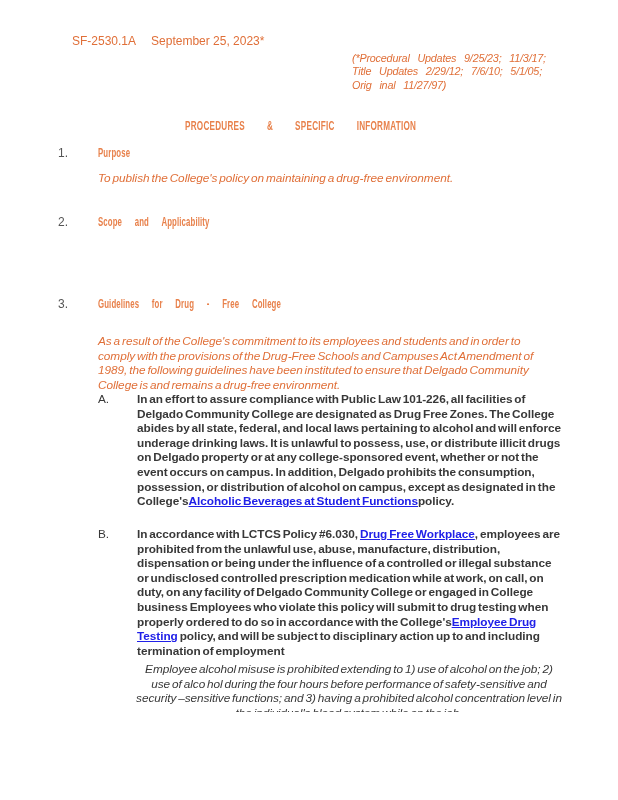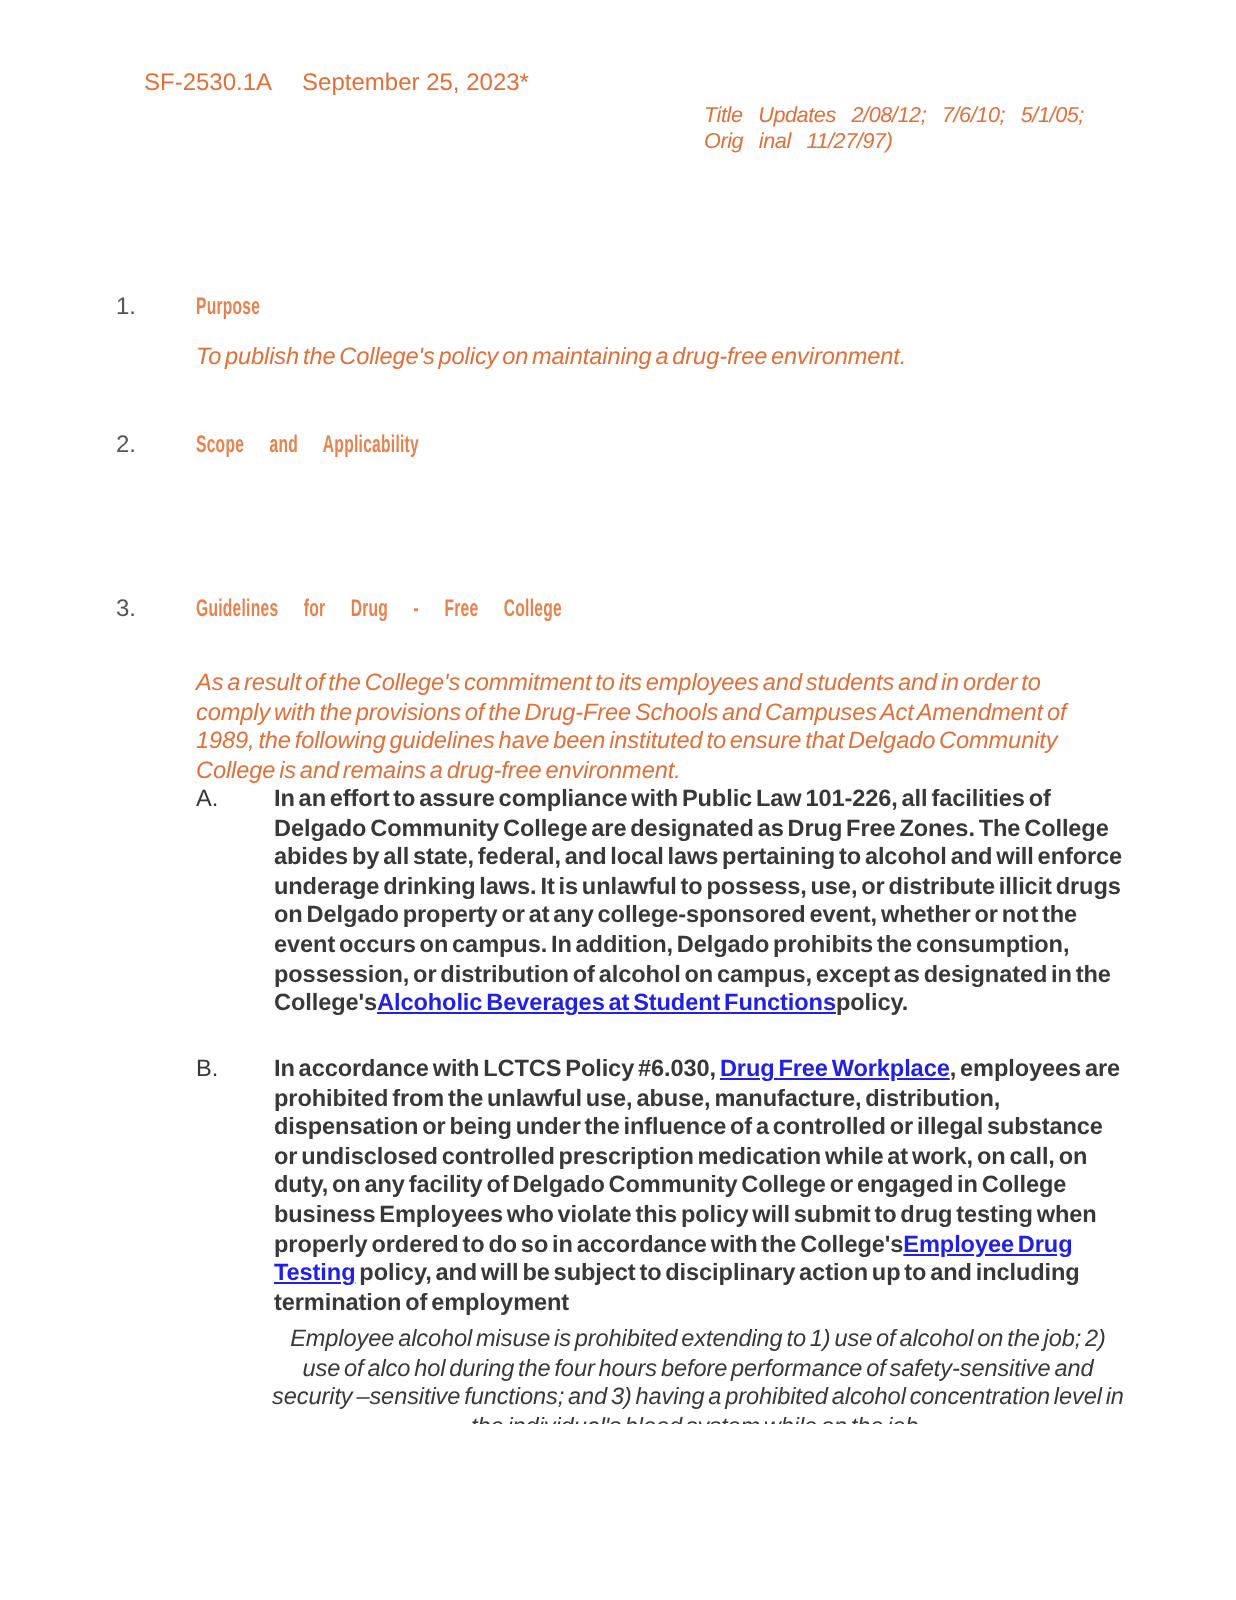--- a/index.html
+++ b/index.html
@@ -71,24 +71,26 @@
   }
 </style>
 </head>
 <body>
 
 <div class="page">
 
   <div class="doc-header"><span>SF-2530.1A</span><span class="date">September 25, 2023*</span></div>
 
   <div class="revisions">
-    <div>Title Updates 2/08/12; 7/6/10; 5/1/05;</div>
+    <div>(*Procedural Updates 9/25/23; 11/3/17;</div>
+    <div>Title Updates 2/29/12; 7/6/10; 5/1/05;</div>
     <div>Orig inal 11/27/97)</div>
   </div>
 
+  <div class="doc-title"><span class="condensed">PROCEDURES &amp; SPECIFIC INFORMATION</span></div>
 
   <div class="sec-h" style="top:146px">
     <span class="num">1.</span>
     <span class="condensed">Purpose</span>
   </div>
   <p class="body orange" style="top:171px">To publish the College's policy on maintaining a drug-free environment.</p>
 
   <div class="sec-h" style="top:215px">
     <span class="num">2.</span>
     <span class="condensed">Scope and Applicability</span>

